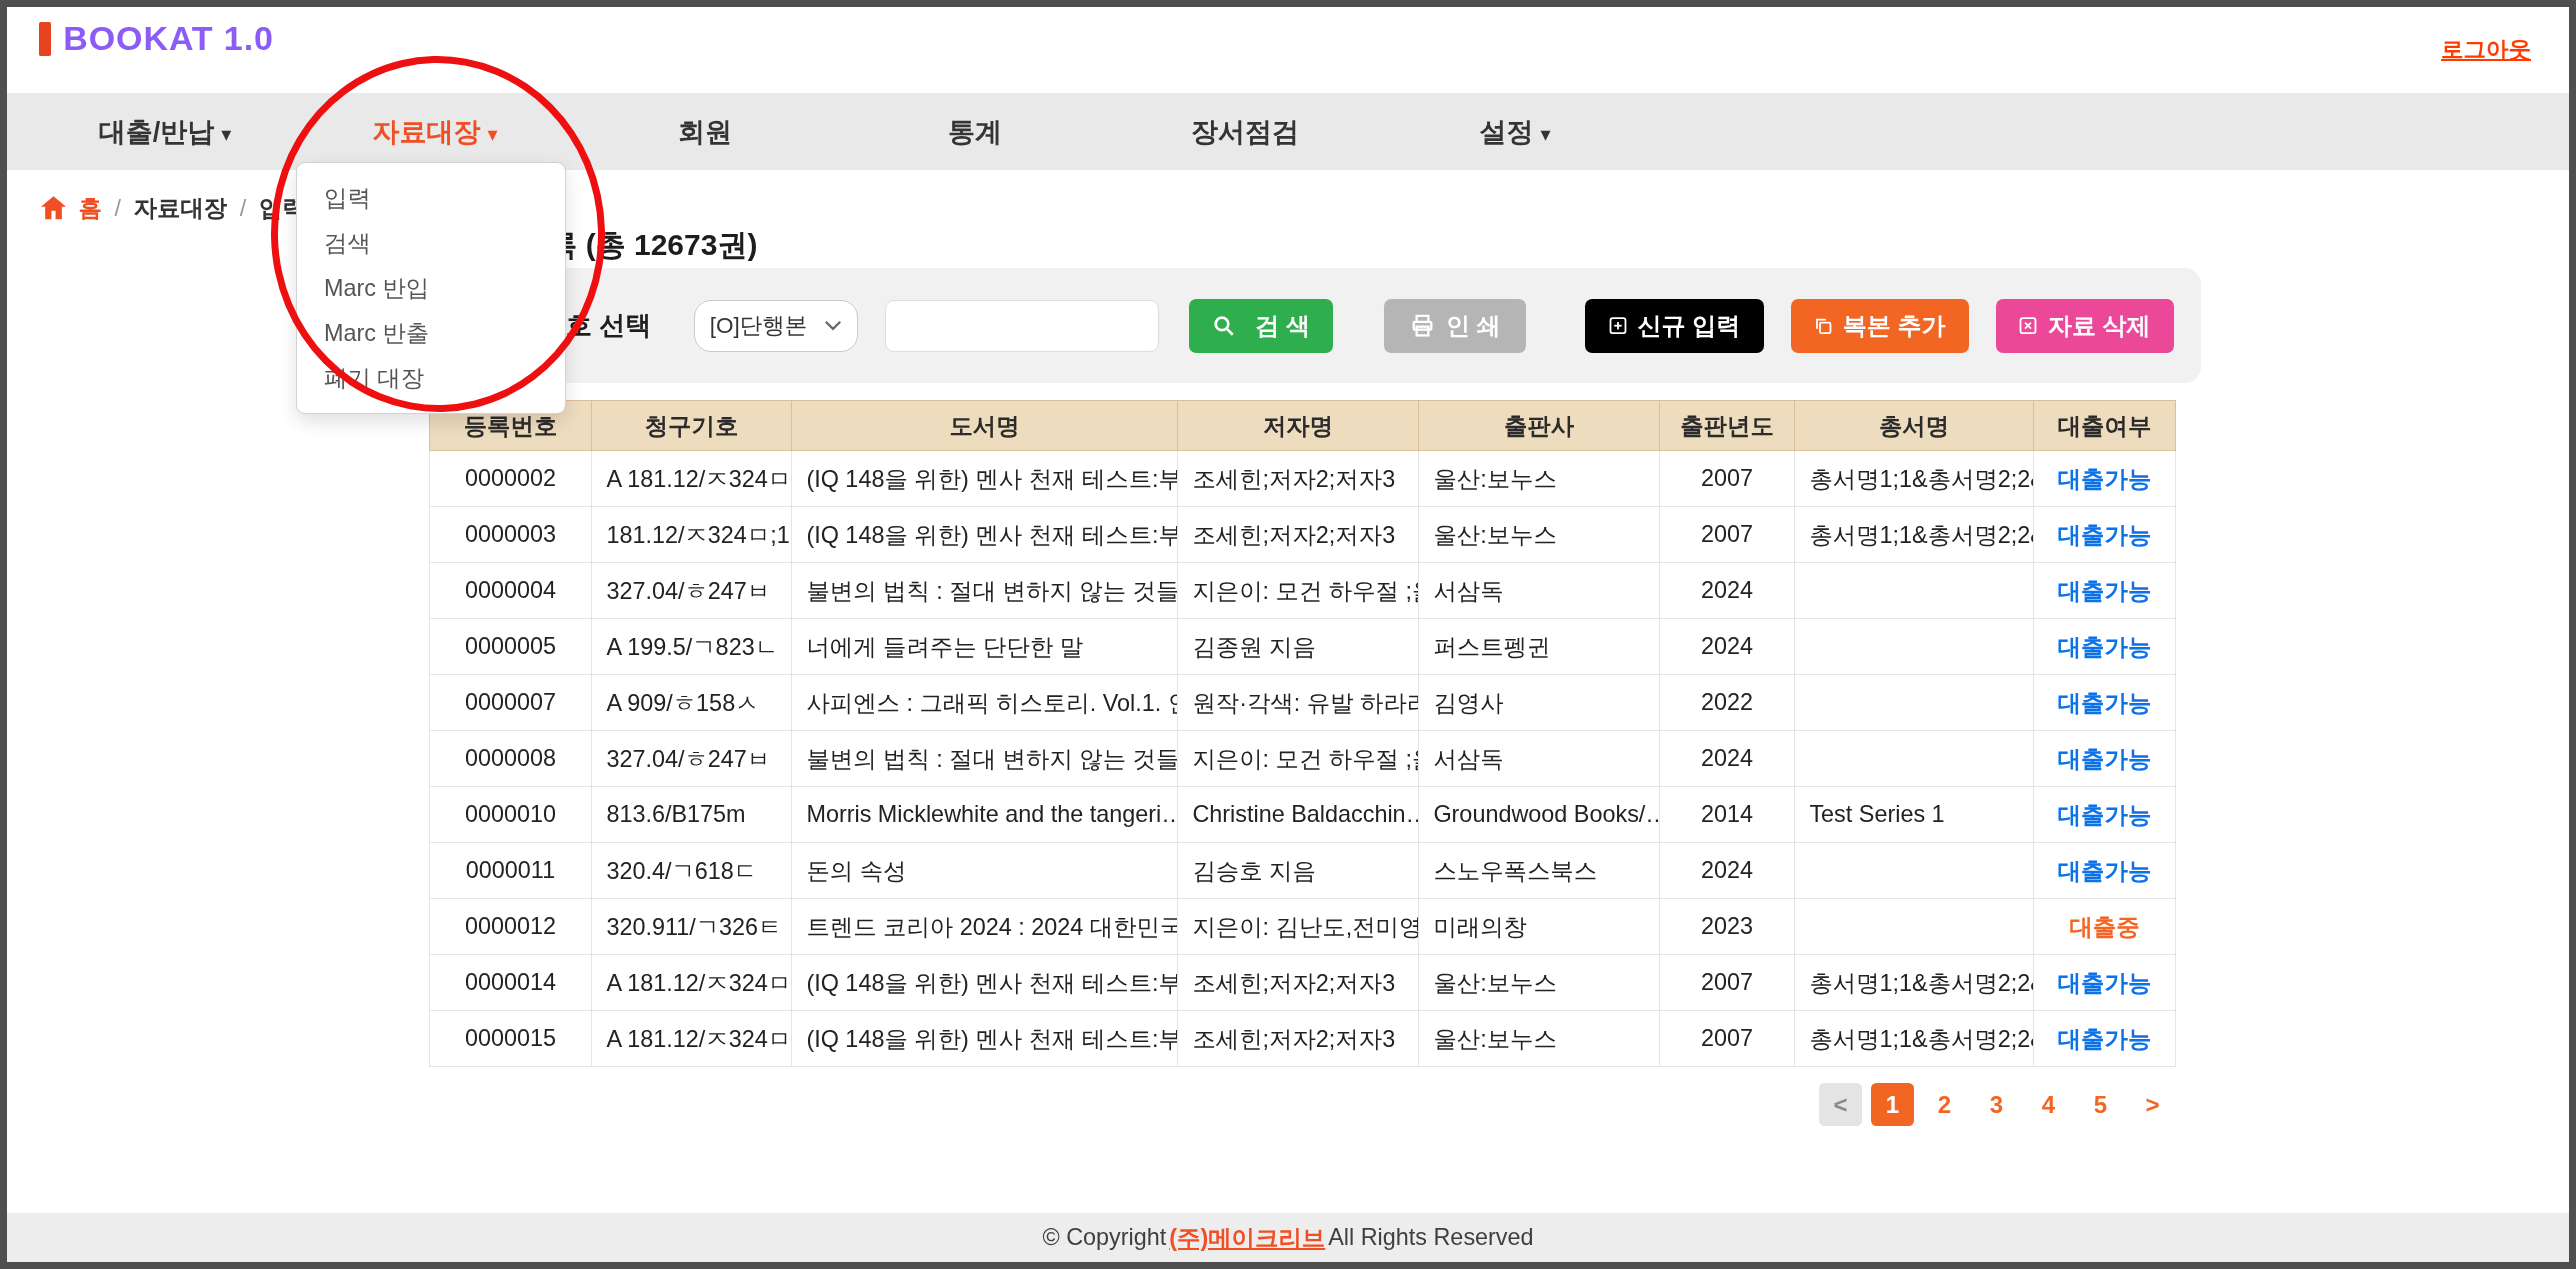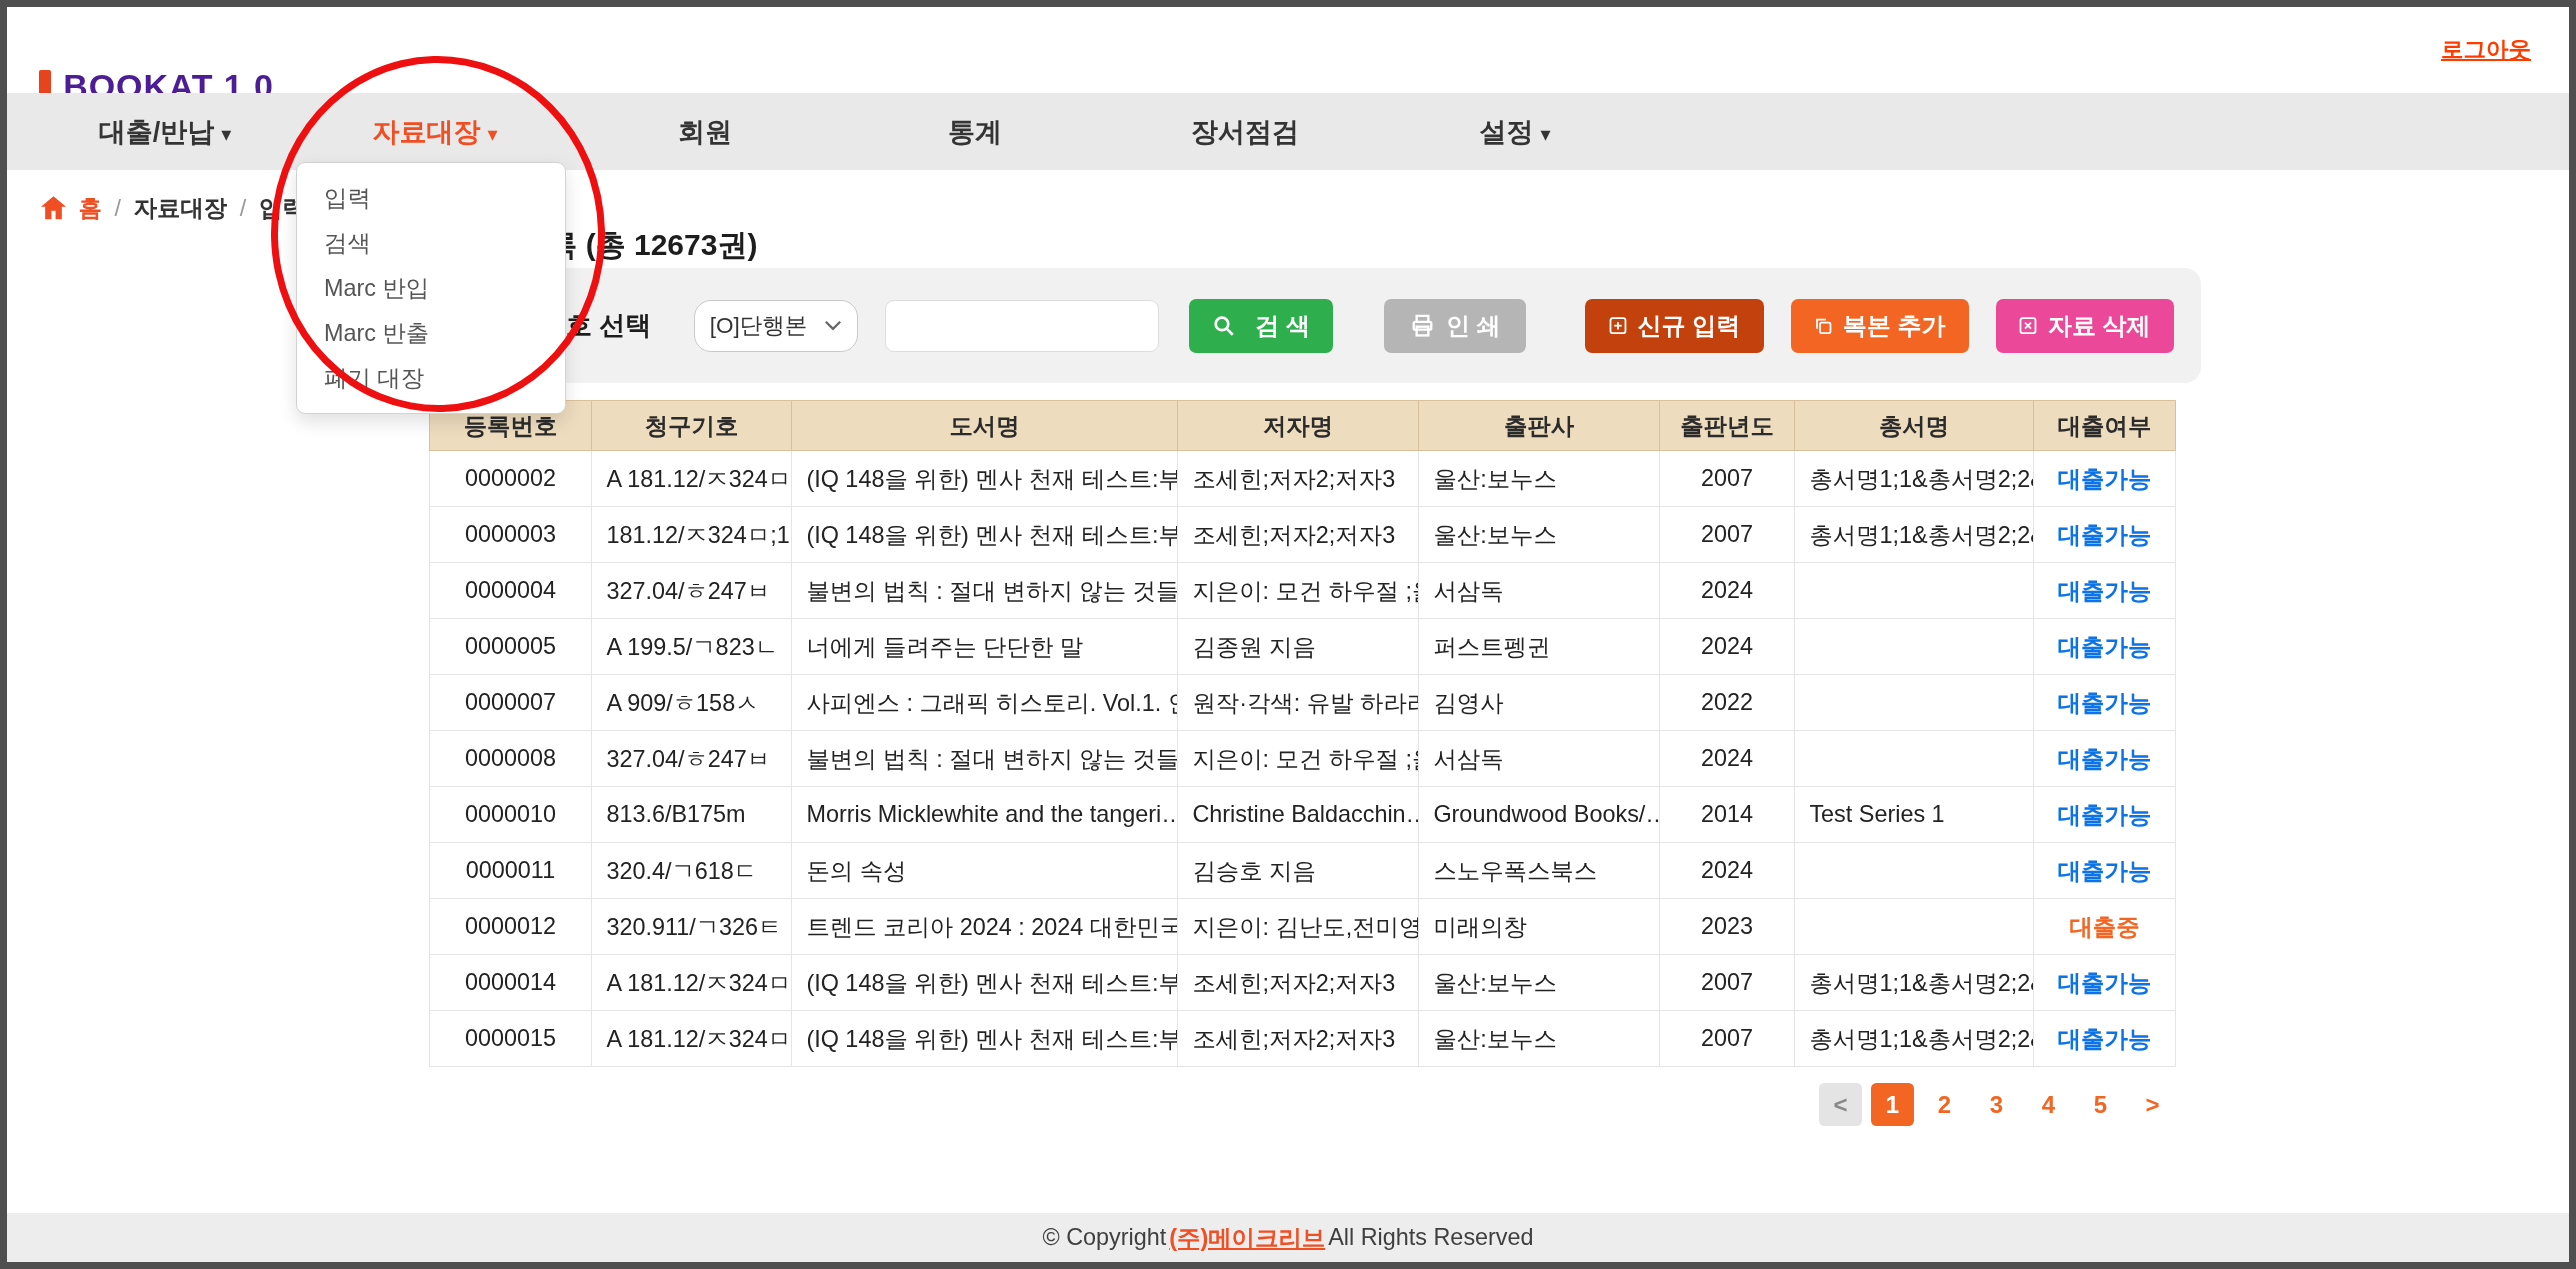--- a/index.html
+++ b/index.html
@@ -9,21 +9,21 @@
     position: relative;
     background: #ffffff;
     border: 7.2px solid #4f4f4f;
     overflow: hidden;
     font-family: "Liberation Sans", "DejaVu Sans", sans-serif;
     color: #222;
   }
 
   
   .header { position: absolute; top: 0; left: 0; right: 0; height: 86px; background: #fff; }
-  .logo { position: absolute; left: 32px; top: 12px; display: flex; align-items: center; font-size: 34px; font-weight: bold; color: #4c1d95; letter-spacing: 0.9px; margin-top: 48px; }
+  .logo { position: absolute; left: 32px; top: 12px; display: flex; align-items: center; font-size: 34px; font-weight: bold; color: #8b5cf6; letter-spacing: 0.9px; }
   .logo-bar { display: inline-block; width: 11.7px; height: 34px; background: #e8431f; margin-right: 12.6px; border-radius: 1.8px; }
   .logout { position: absolute; right: 38px; top: 27px; color: #ff3c00; font-size: 22.5px; font-weight: bold; text-decoration: underline; cursor: pointer; }
 
   
   .navbar { position: absolute; top: 86px; left: 0; right: 0; height: 77px; background: #e9e9e9; display: flex; align-items: center; padding-left: 23px; }
   .nav-item { width: 270px; text-align: center; font-size: 27px; font-weight: 600; color: #343434; cursor: pointer; white-space: nowrap; }
   .nav-item.active { color: #f04e23; }
   .caret { font-size: 20px; margin-left: 7.2px; }
 
   
@@ -43,21 +43,21 @@
   .page-title { position: absolute; top: 218px; left: 442px; font-size: 30px; font-weight: bold; color: #1d1d1d; z-index: 6; white-space: nowrap; }
 
   
   .filter-box { position: absolute; top: 261px; left: 422px; width: 1772px; height: 115px; background: #f1f1f1; border-radius: 16px; display: flex; align-items: center; padding: 0 27px 0 59px; gap: 27px; z-index: 5; }
   .filter-label { font-size: 26px; font-weight: bold; color: #1d1d1d; white-space: nowrap; margin-right: 16px; }
   .filter-select { width: 169px; height: 52px; background: #fff; border: 0.9px solid #c9c9c9; border-radius: 17px; display: flex; align-items: center; justify-content: space-between; padding: 0 14.4px; font-size: 22.5px; color: #333; cursor: pointer; }
   .filter-input { width: 274px; height: 52px; background: #fff; border: 0.9px solid #ddd; border-radius: 9px; font-size: 23.4px; padding: 0 16px; outline: none; }
   .btn { height: 54px; border: none; border-radius: 7.2px; color: #fff; font-size: 24px; font-weight: bold; display: flex; align-items: center; justify-content: center; gap: 10.8px; padding: 0 23.4px; cursor: pointer; white-space: nowrap; font-family: inherit; }
   .btn-search { background: #2eae4c; min-width: 144px; margin-left: 3.6px; gap: 21px; }
   .btn-print  { background: #b5b5b5; min-width: 142px; margin-left: 24px; }
-  .btn-new    { background: #c2410c; min-width: 169px; margin-left: 32px; }
+  .btn-new    { background: #000000; min-width: 169px; margin-left: 32px; }
   .btn-copy   { background: #f26522; min-width: 171px; }
   .btn-delete { background: #ec4899; min-width: 169px; }
 
   
   .book-table { position: absolute; top: 393px; left: 422px; width: 1745px; border-collapse: collapse; background: #fff; z-index: 5; table-layout: fixed; }
   .book-table th { background: #eedcbe; border: 0.9px solid #d9c09a; height: 50px; font-size: 23.4px; font-weight: bold; color: #2b2b2b; text-align: center; white-space: nowrap; overflow: hidden; }
   .book-table td { border: 0.9px solid #e4e4e4; height: 56px; padding: 0 14.4px; font-size: 23.4px; color: #222; white-space: nowrap; overflow: hidden; text-align: left; }
   .book-table td:nth-child(1), .book-table td:nth-child(6), .book-table td:nth-child(8) { text-align: center; }
   .book-table td.available { color: #0b72e7; font-weight: bold; }
   .book-table td.loaned { color: #f26522; font-weight: bold; }

